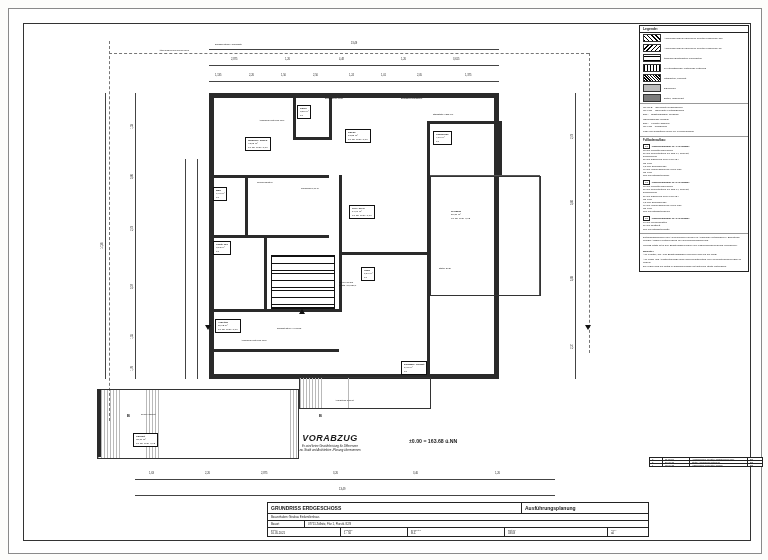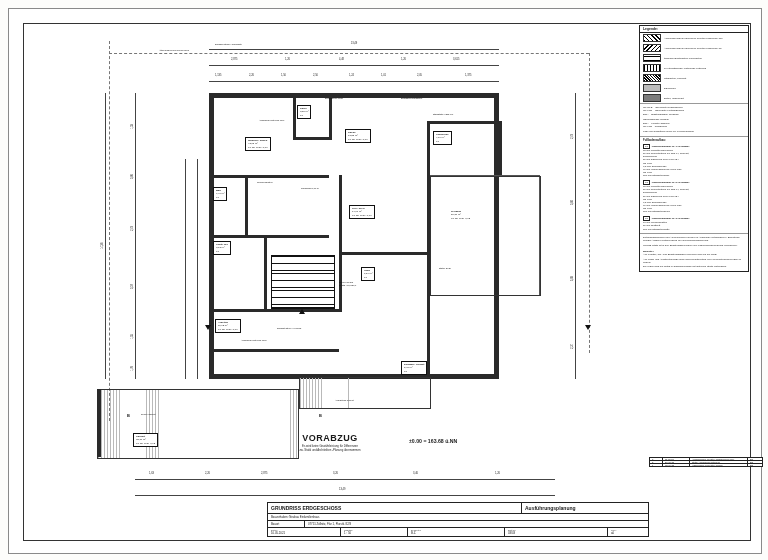--- a/index.html
+++ b/index.html
@@ -30,21 +30,21 @@
   .sw4{background:repeating-linear-gradient(90deg,#000 0 1px,#fff 1px 3px);}
   .sw5{background:repeating-linear-gradient(45deg,#000 0 1px,#fff 1px 2px),repeating-linear-gradient(-45deg,#000 0 1px,#fff 1px 2px);}
   .sw6{background:#bdbdbd;}
   .sw7{background:#7d7d7d;}
   .legtext{flex:1;font-size:2.5px;line-height:1.2;}
   .note{padding:2px 3px;font-size:2.5px;line-height:1.35;border-top:1px solid #999;}
   .aufbau{padding:2px 3px;font-size:2.4px;line-height:1.3;border-top:1px solid #999;}
   .aufbau .h{font-weight:bold;font-size:2.7px;display:block;margin-bottom:1px;}
   .badge{display:inline-block;border:1px solid #222;padding:0 1px;margin-right:2px;font-size:2.3px;}
   
-  .vorabzug{position:absolute;left:262px;top:424px;width:118px;text-align:center;}
+  .vorabzug{position:absolute;left:262px;top:424px;width:118px;text-align:center;font-style:italic;}
   .vorabzug .v1{font-size:9px;letter-spacing:.5px;font-weight:bold;}
   .vorabzug .v2{font-size:2.8px;line-height:1.35;margin-top:2px;}
   .hoehe{position:absolute;left:400px;top:429px;font-size:5.2px;font-weight:bold;}
   .tb{position:absolute;left:258px;bottom:16px;width:380px;border:1px solid #222;background:#fff;}
   .tb .r{display:flex;border-bottom:1px solid #222;}
   .tb .r:last-child{border-bottom:0;}
   .tb .c{border-right:1px solid #222;padding:1px 3px;font-size:2.8px;}
   .tb .c:last-child{border-right:0;}
   .tb .big{font-size:5px;font-weight:bold;padding:2px 3px;}
   .tb .lab{font-size:2.2px;color:#444;display:block;}

